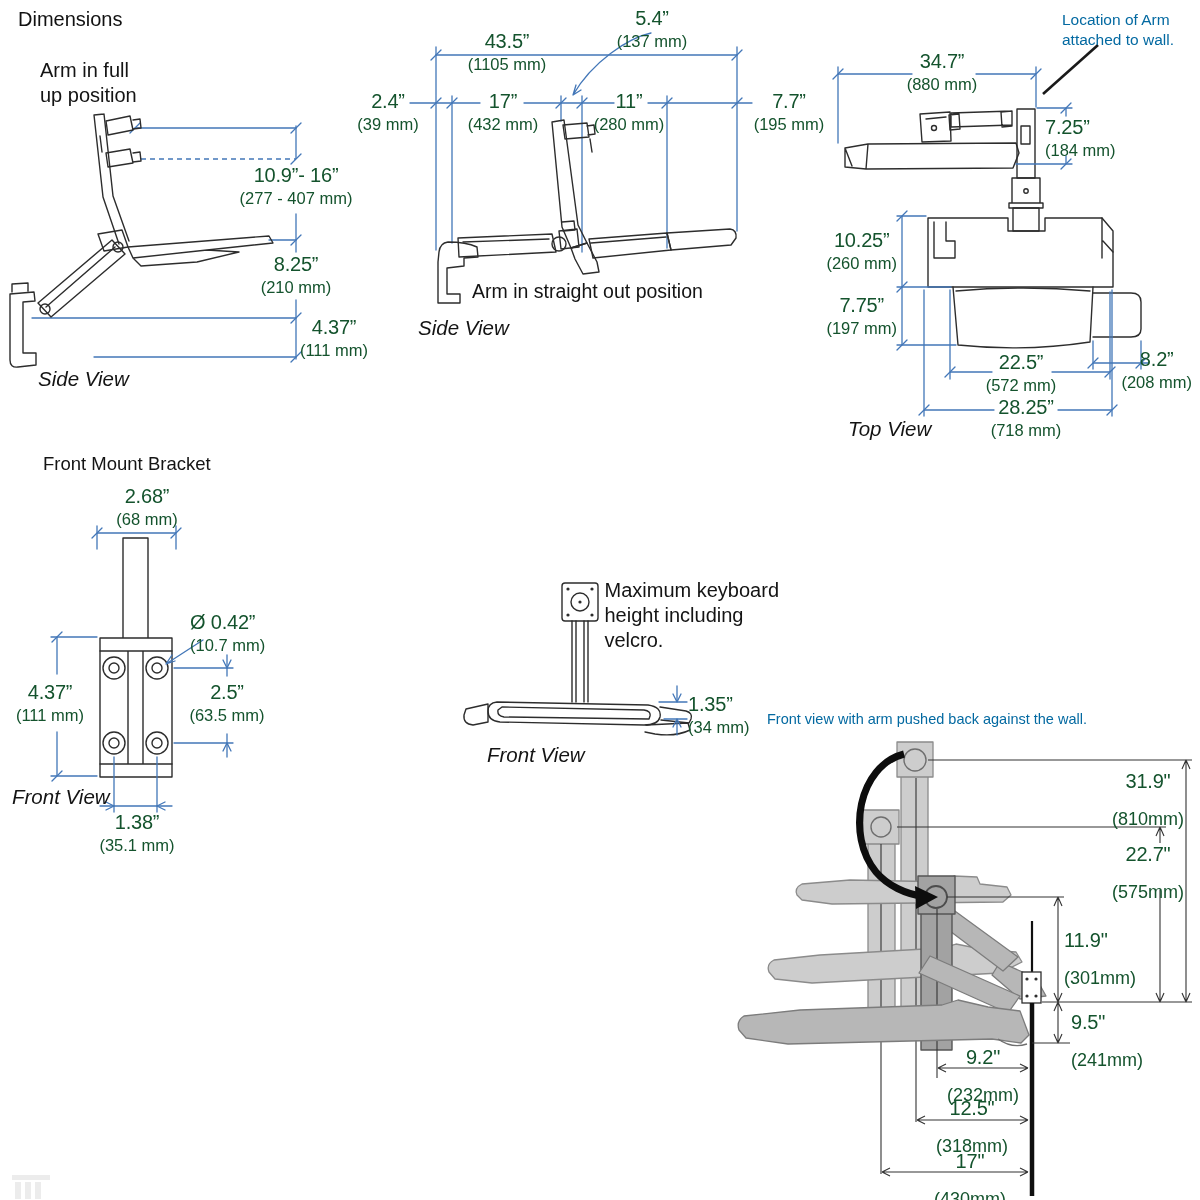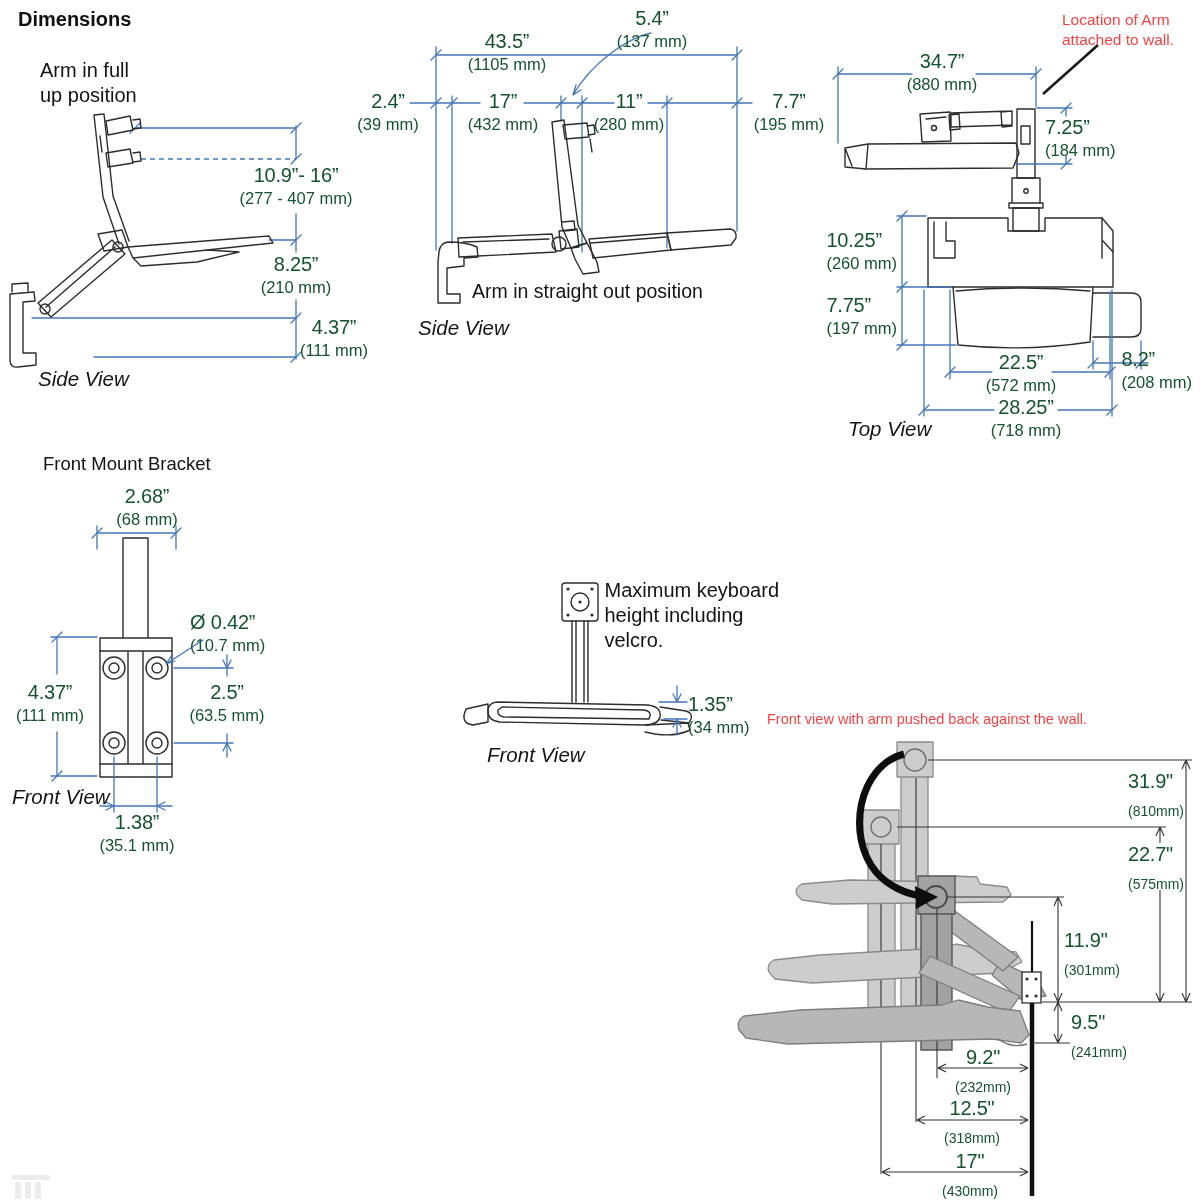--- a/index.html
+++ b/index.html
@@ -14,27 +14,27 @@
   .bd{stroke:#4377b8;fill:none;stroke-width:1.3;stroke-dasharray:5 4;}
   .g1{fill:#cdcdcd;stroke:#8b8b8b;stroke-width:1.3;stroke-linejoin:round;}
   .g2{fill:#b7b7b7;stroke:#7c7c7c;stroke-width:1.3;stroke-linejoin:round;}
   .g3{fill:#a2a2a2;stroke:#565656;stroke-width:1.4;stroke-linejoin:round;}
   .gl{stroke:#6e6e6e;fill:none;stroke-width:1.4;}
   .f{stroke:#333333;fill:none;stroke-width:1.1;}
   .dim{position:absolute;white-space:nowrap;text-align:center;transform:translateX(-50%);color:#14532d;}
   .dim .in{font-size:20px;line-height:22px;letter-spacing:-0.2px;}
   .dim .mm{font-size:16.5px;line-height:20px;margin-top:2px;}
   .la{transform:none;text-align:left;}
-  .ra{transform:none;text-align:left;}
+  .ra{transform:none;text-align:center;}
   .fdim .in{font-size:20px;line-height:22px;}
-  .fdim .mm{font-size:14px;line-height:22px;margin-top:8px;}
+  .fdim .mm{font-size:18px;line-height:22px;margin-top:16px;}
   .viewlbl{position:absolute;font-style:italic;font-size:20.5px;color:#141414;white-space:nowrap;}
   .cap{position:absolute;font-size:20px;line-height:25px;color:#141414;text-align:left;}
-  .note{position:absolute;font-size:15.5px;line-height:19.5px;color:#ef4444;}
-  .pgtitle{position:absolute;left:18px;top:8px;font-size:20px;font-weight:bold;color:#111111;}
+  .note{position:absolute;font-size:15.5px;line-height:19.5px;color:#0369a1;}
+  .pgtitle{position:absolute;left:18px;top:8px;font-size:20px;font-weight:normal;color:#111111;}
 </style>
 </head>
 <body>
 
 <div class="pgtitle">Dimensions</div>
 
 <svg style="left:0;top:100px" width="380" height="300" viewBox="0 100 380 300">
   <path class="b" d="M296,126 L296,158 M296,214 L296,252 M296,300 L296,359"></path>
   <path class="b" d="M135,128 L296,128"></path>
   <path class="bd" d="M141,159 L296,159"></path>

